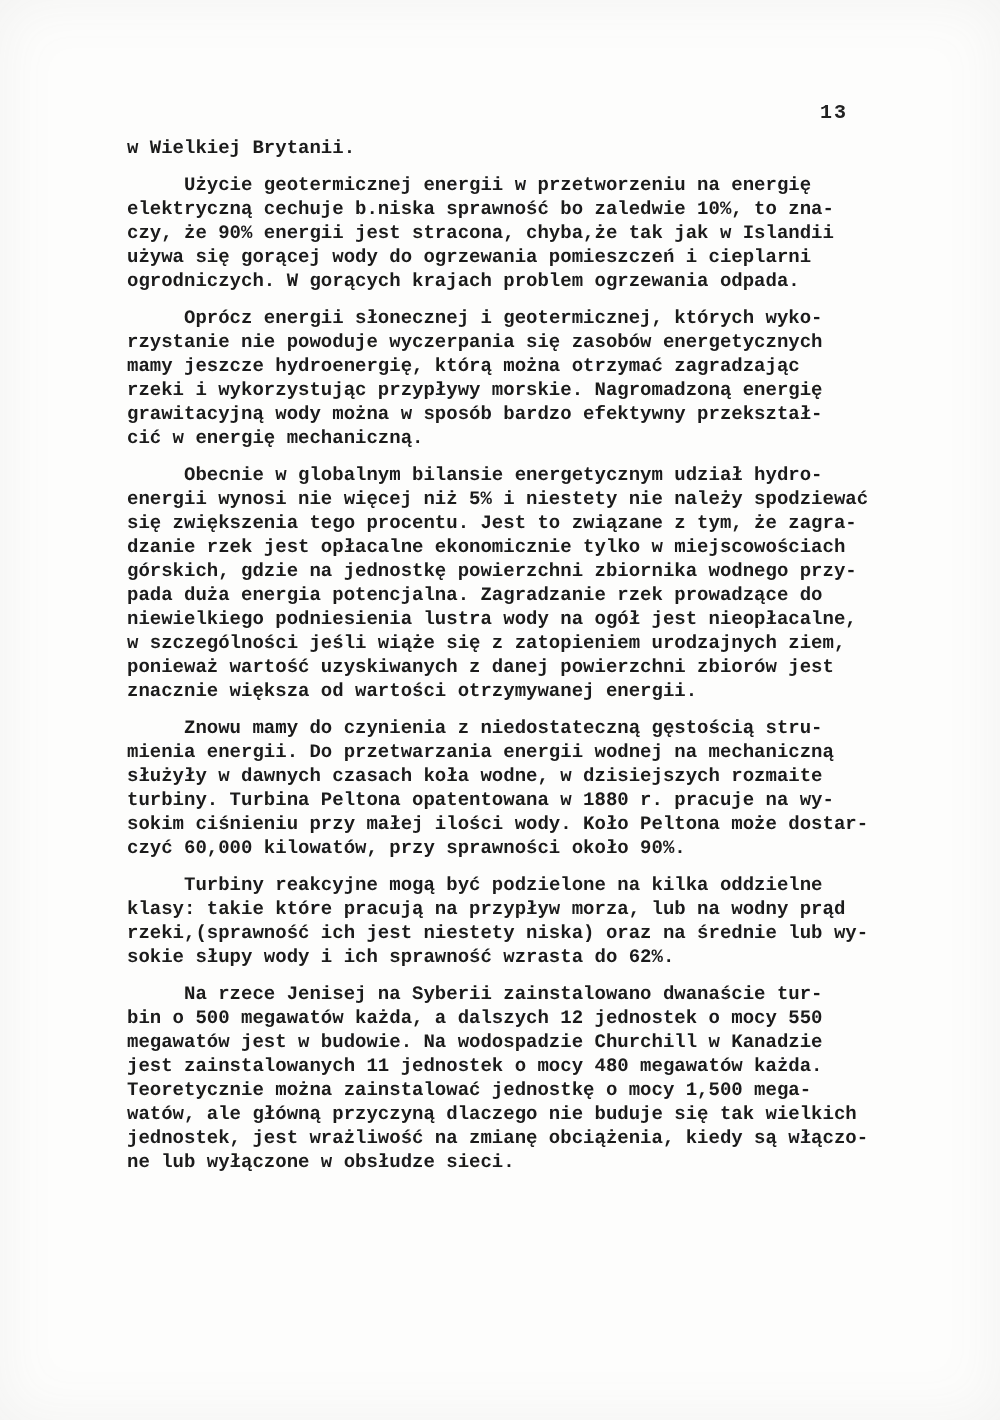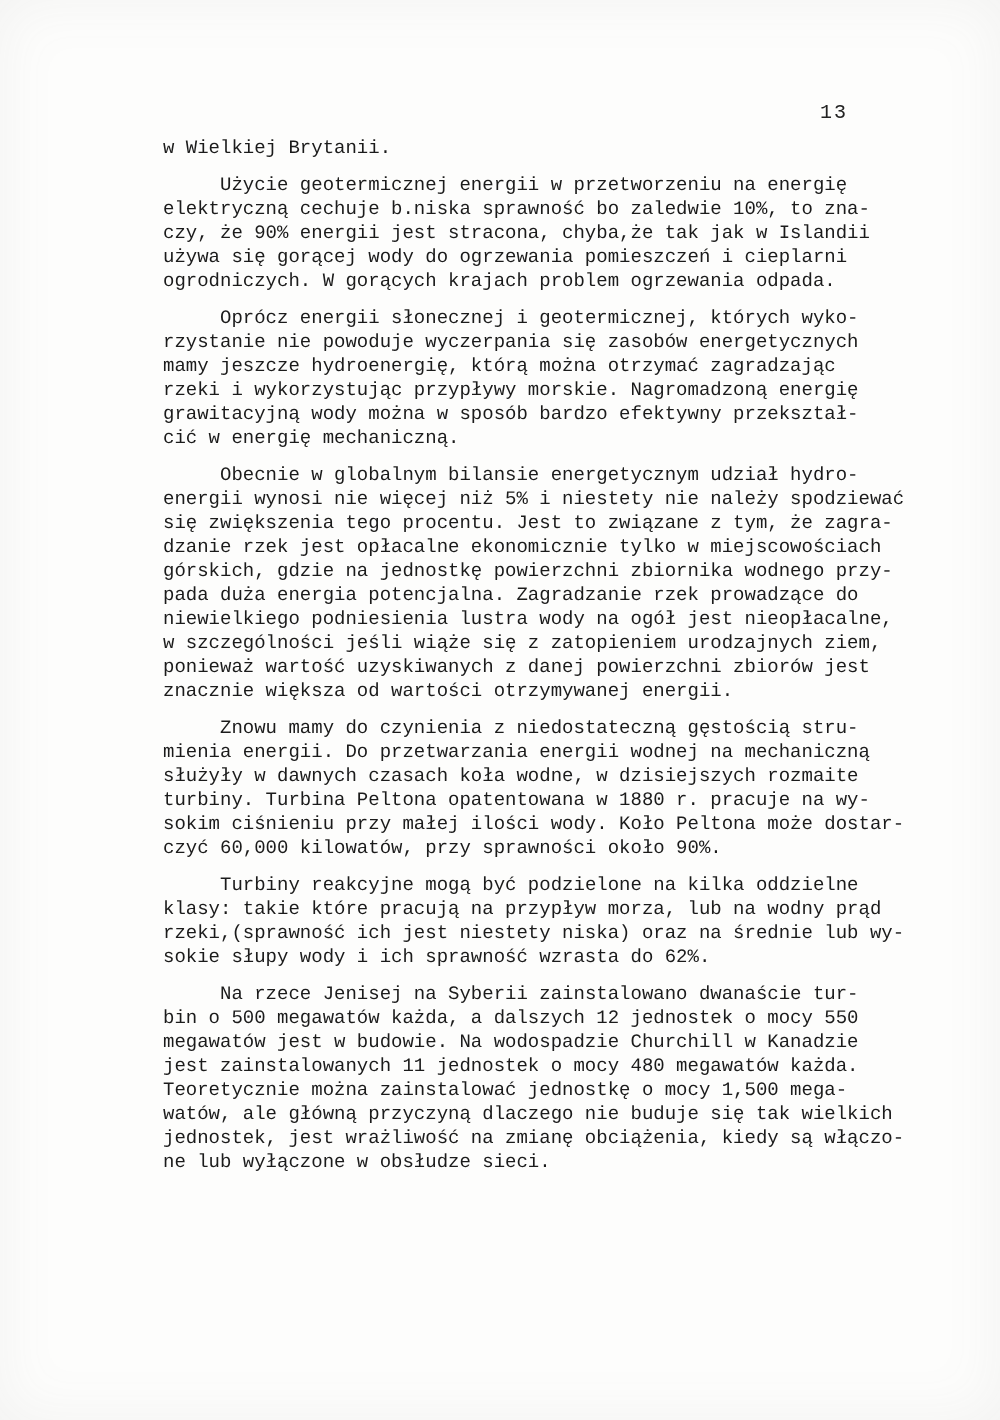--- a/index.html
+++ b/index.html
@@ -9,20 +9,21 @@
   }
   .scan-page {
     position: relative;
     width: 1000px;
     height: 1420px;
     margin: 0 auto;
     background: #fdfdfc;
     color: #1b1b1b;
     font-family: "Liberation Mono", "DejaVu Sans Mono", monospace;
     overflow: hidden;
+    font-weight: bold;
   }
   
   .scan-page::after {
     content: "";
     position: absolute;
     inset: 0;
     pointer-events: none;
     box-shadow: inset 0 0 60px rgba(120,120,115,0.08);
   }
   .page-number {
@@ -31,21 +32,20 @@
     left: 820px;
     font-size: 20px;
     letter-spacing: 2px;
     color: #222;
   }
   .doc-body {
     position: absolute;
     top: 136px;
     left: 127px;
     width: 762px;
-    margin-left: 36px;
   }
   .doc-body p {
     margin: 0 0 13px 0;
     font-size: 19px;
     line-height: 24px;
     white-space: pre-wrap;
     letter-spacing: 0px;
     word-spacing: 0px;
     color: #1b1b1b;
     text-rendering: geometricPrecision;

